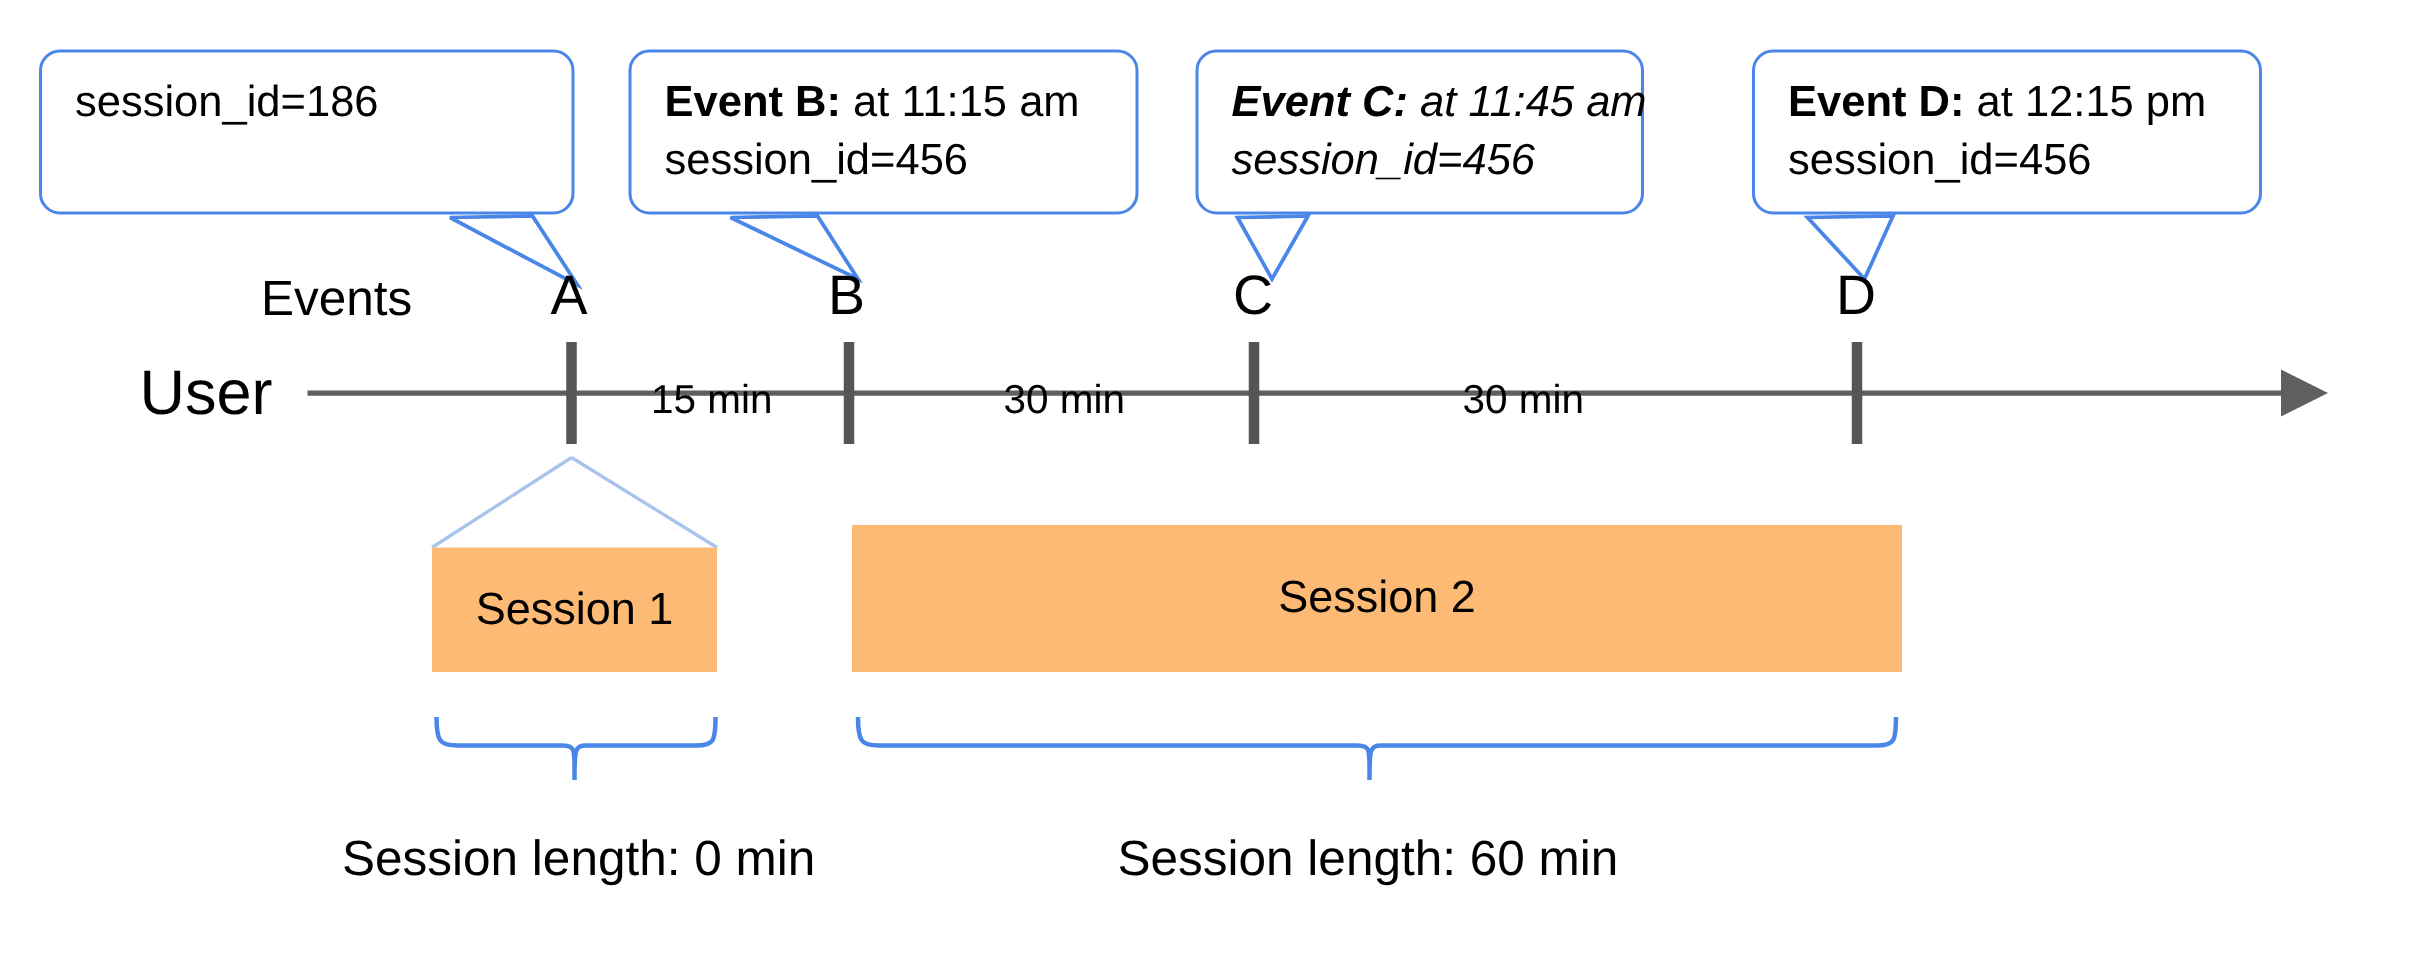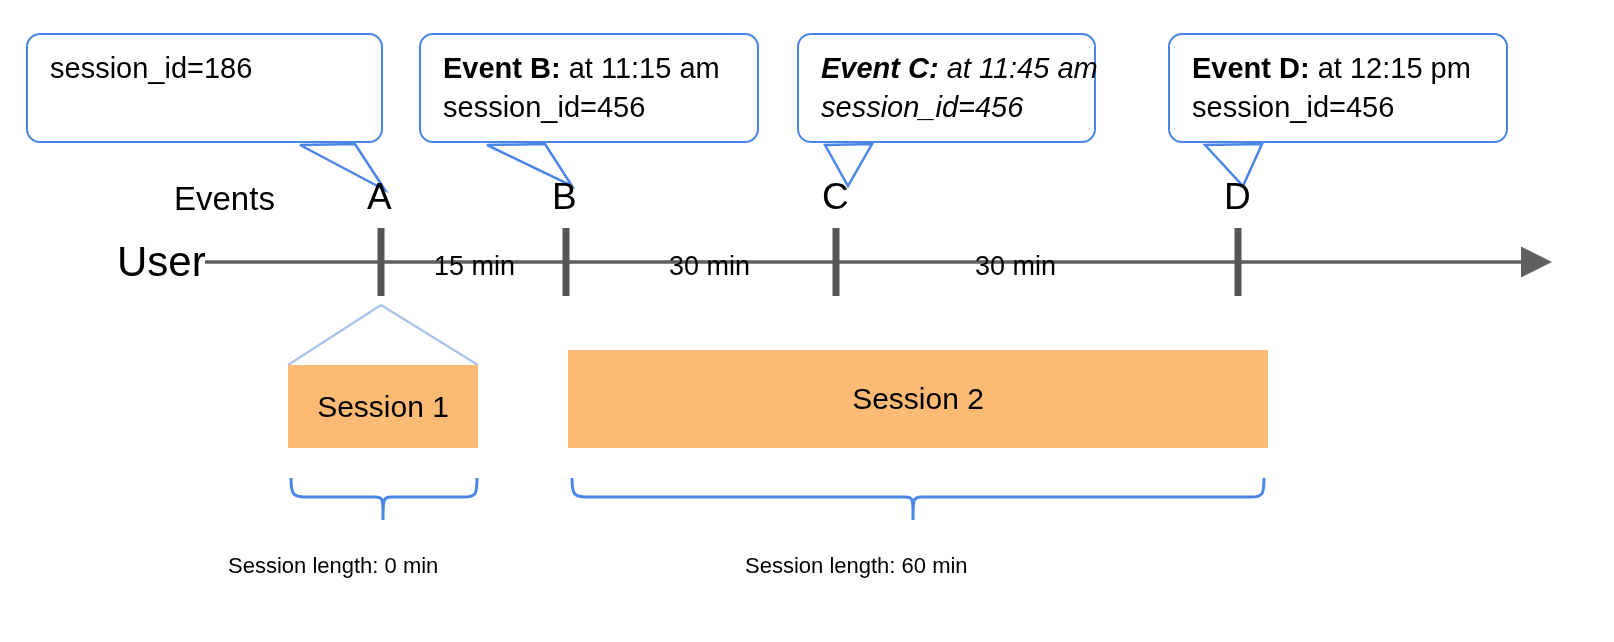--- a/index.html
+++ b/index.html
@@ -42,39 +42,39 @@
   }
   .callout b { font-weight: bold; }
 
   
   .axis-text {
     position: absolute;
     white-space: nowrap;
     color: #000000;
   }
   .lbl-events { font-size: 33px; }
-  .lbl-user   { font-size: 42px; margin-left: 24px; }
+  .lbl-user   { font-size: 42px; }
   .evt-letter { font-size: 37px; }
   .interval   { font-size: 27px; margin-top: 40px; }
 
   
   .session-box {
     position: absolute;
     background: #fdba74;
     display: flex;
     align-items: center;
     justify-content: center;
     font-size: 30px;
     color: #000000;
   }
 
   
   .len-label {
     position: absolute;
-    font-size: 22px;
+    font-size: 33px;
     white-space: nowrap;
     color: #000000;
   }
 </style>
 </head>
 <body>
 
 <div id="diagram-root">
 
   <div class="callout" style="left:26px; top:33px; width:357px; height:110px;">

